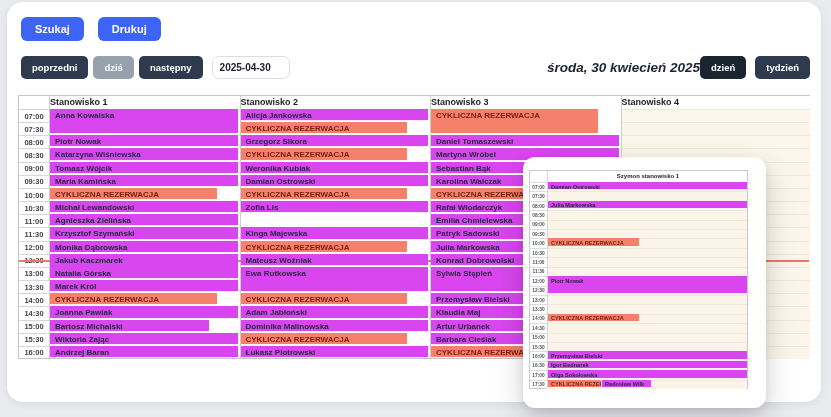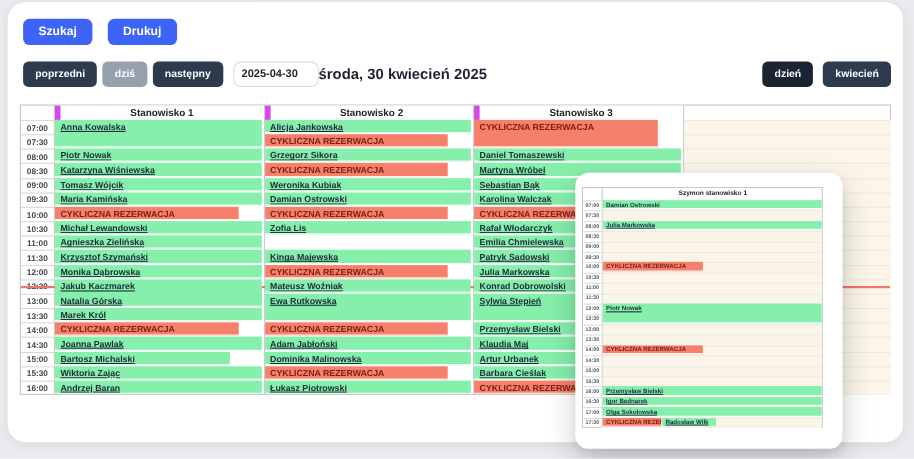--- a/index.html
+++ b/index.html
@@ -30,48 +30,48 @@
     border:none;border-radius:5px;padding:6px 11px;cursor:pointer;
     font-family:"Liberation Sans", sans-serif;
   }
   .btn-nav.muted{background:#97a1ad;}
   .btn-nav.active{background:#1b2431;}
   #date-input{
     width:62px;margin-left:4px;font-size:10px;font-weight:700;color:#1c2128;
     border:1.5px solid #dadfe5;border-radius:7px;padding:5px 7px;outline:none;
     font-family:"Liberation Sans", sans-serif;
   }
-  #page-title{flex:1;text-align:left;font-size:13.5px;font-weight:800;color:#1d2330;}
+  #page-title{flex:1;text-align:right;font-size:13.5px;font-weight:800;color:#1d2330;font-style:italic;}
   
   #main-table{
     position:absolute;left:18px;top:95px;width:792px;height:264px;z-index:1;
     border:1px solid #c6c6c6;box-sizing:border-box;background:#fff;
   }
   #main-table .th{
-    position:absolute;top:0;height:13px;line-height:13px;text-align:center;
-    font-size:9px;font-weight:700;color:#232323;border-left:6px solid #d946ef;
+    position:absolute;top:0;height:13px;line-height:13px;text-align:left;
+    font-size:9px;font-weight:700;color:#232323;border-left:1px solid #d946ef;
     box-sizing:border-box;background:#fff;
   }
   #main-table .tg{
     position:absolute;left:0;width:30px;box-sizing:border-box;
     border-top:1px solid #d8d8d8;text-align:center;
     font-size:7.5px;font-weight:600;color:#3f444b;
     display:flex;align-items:center;justify-content:center;
   }
   .vline{position:absolute;top:0;bottom:0;width:1px;background:#cdcdcd;}
   .empty-cell{
     position:absolute;box-sizing:border-box;background:#fbf6e9;
     border-top:1px solid #efe9da;
   }
   .ev{
     position:absolute;box-sizing:border-box;z-index:2;overflow:hidden;
     font-size:8px;font-weight:700;white-space:nowrap;
     padding:2px 0 0 5px;line-height:9px;cursor:pointer;
   }
-  .ev.nm{background:#86efac;color:#1d2b39;border-bottom:1px solid rgba(255,255,255,0.9);text-decoration:underline;}
+  .ev.nm{background:#d946ef;color:#1d2b39;border-bottom:1px solid rgba(255,255,255,0.9);}
   .ev.cyc{background:#f5806b;color:#7c2114;border-bottom:1px solid rgba(255,255,255,0.9);}
   #now-line{position:absolute;left:0;width:100%;height:2px;background:#f1756a;z-index:1;}
   
   #overlay{
     position:absolute;left:523px;top:157px;width:243px;height:251px;z-index:5;
     background:#fff;border-radius:12px;
     box-shadow:0 12px 30px rgba(0,0,0,0.18), 0 3px 8px rgba(0,0,0,0.08);
   }
   #ov-table{
     position:absolute;left:6px;top:13px;width:219px;height:219px;
@@ -104,28 +104,29 @@
 <div id="navrow">
   <div class="navgroup">
     <button class="btn-nav">poprzedni</button>
     <button class="btn-nav muted">dziś</button>
     <button class="btn-nav">następny</button>
     <input id="date-input" value="2025-04-30" style="">
   </div>
   <div id="page-title">środa, 30 kwiecień 2025</div>
   <div class="navgroup" style="gap:9px;">
     <button class="btn-nav active">dzień</button>
-    <button class="btn-nav">kwiecień</button>
+    <button class="btn-nav">tydzień</button>
   </div>
 </div>
 
 <div id="main-table">
     <div class="th" style="left: 30px; top: 0px; width: 190.5px; height: 13px;">Stanowisko 1</div>
     <div class="th" style="left: 220.5px; top: 0px; width: 190.5px; height: 13px;">Stanowisko 2</div>
     <div class="th" style="left: 411px; top: 0px; width: 190.5px; height: 13px;">Stanowisko 3</div>
+    <div class="th" style="left: 601.5px; top: 0px; width: 190.5px; height: 13px;">Stanowisko 4</div>
     <div class="tg" style="left: 0px; top: 13px; width: 30px; height: 13.16px;">07:00</div>
     <div class="tg" style="left: 0px; top: 26.16px; width: 30px; height: 13.16px;">07:30</div>
     <div class="tg" style="left: 0px; top: 39.32px; width: 30px; height: 13.16px;">08:00</div>
     <div class="tg" style="left: 0px; top: 52.48px; width: 30px; height: 13.16px;">08:30</div>
     <div class="tg" style="left: 0px; top: 65.64px; width: 30px; height: 13.16px;">09:00</div>
     <div class="tg" style="left: 0px; top: 78.8px; width: 30px; height: 13.16px;">09:30</div>
     <div class="tg" style="left: 0px; top: 91.96px; width: 30px; height: 13.16px;">10:00</div>
     <div class="tg" style="left: 0px; top: 105.12px; width: 30px; height: 13.16px;">10:30</div>
     <div class="tg" style="left: 0px; top: 118.28px; width: 30px; height: 13.16px;">11:00</div>
     <div class="tg" style="left: 0px; top: 131.44px; width: 30px; height: 13.16px;">11:30</div>

